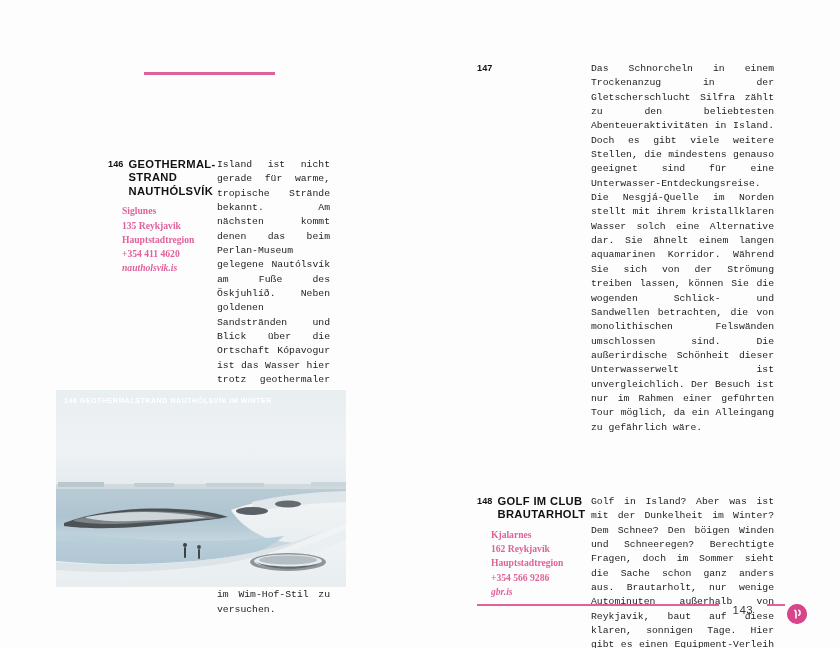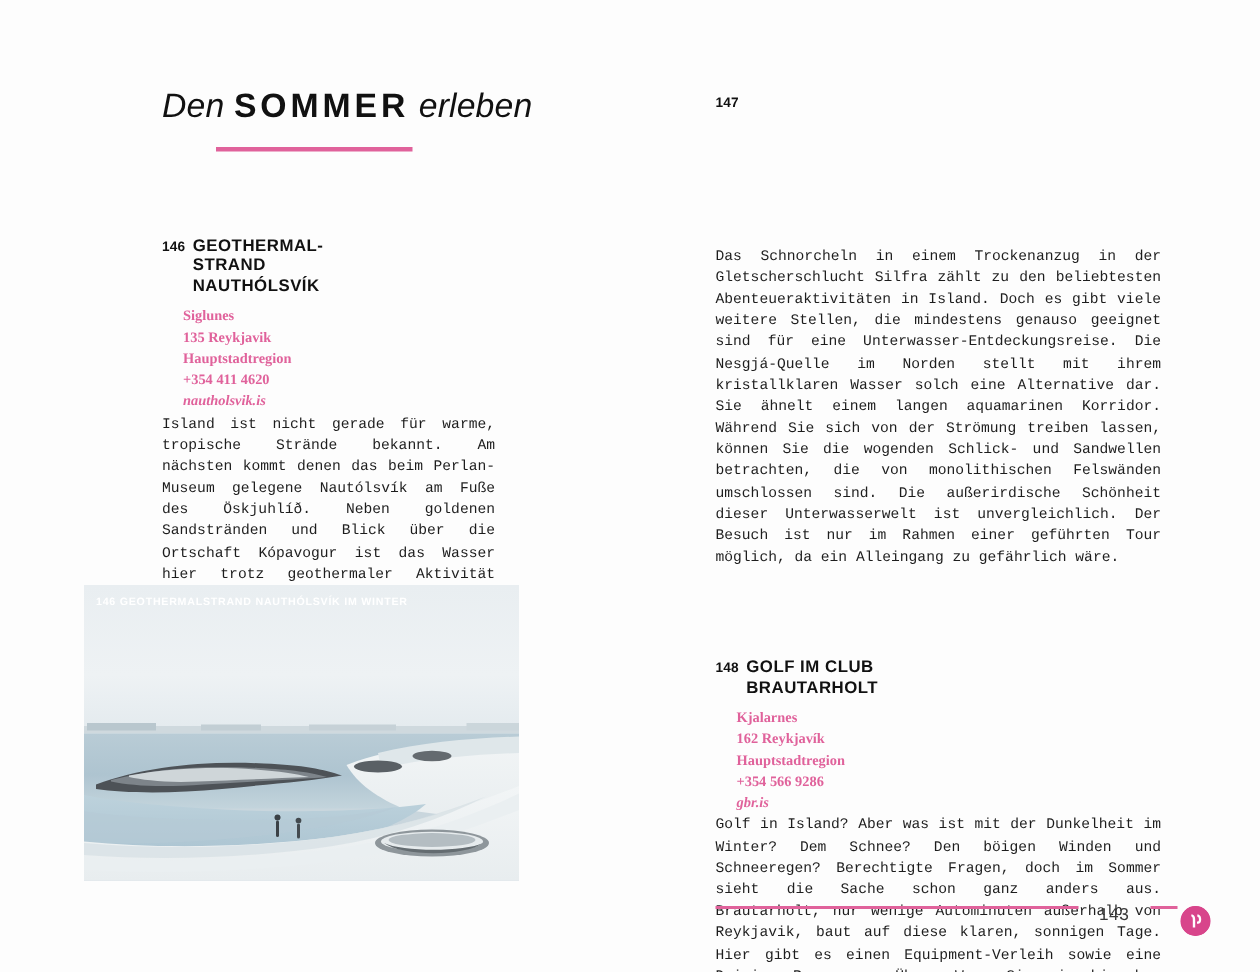--- a/index.html
+++ b/index.html
@@ -60,22 +60,21 @@
   .col-right {
     position: absolute;
     left: 477px;
     top: 62px;
     width: 297px;
   }
 
   .entry {
     display: flex;
     align-items: flex-start;
-    gap: 0px;
-    flex-direction: column;
+    gap: 12px;
   }
   .entry + .entry {
     margin-top: 36px;
   }
 
   .entry-meta {
     width: 97px;
     flex: 0 0 97px;
     padding-right: 6px;
     box-sizing: border-box;
@@ -186,21 +185,20 @@
     overflow: hidden;
   }
   .logo-badge svg { display:block; width:100%; height:100%; }
 </style>
 </head>
 <body>
 
 <div class="page">
 
   <div class="title-block">
-    <div class="title"><span>Den </span><span class="emph">SOMMER</span><span> erleben</span></div>
     <div class="title-rule"></div>
   </div>
 
   <div class="col-left">
     <div class="entry">
       <div class="entry-meta">
         <div class="entry-head">
           <span class="entry-num">146</span>
           <span class="entry-name">GEOTHERMAL-<br>STRAND<br>NAUTHÓLSVÍK</span>
         </div>

